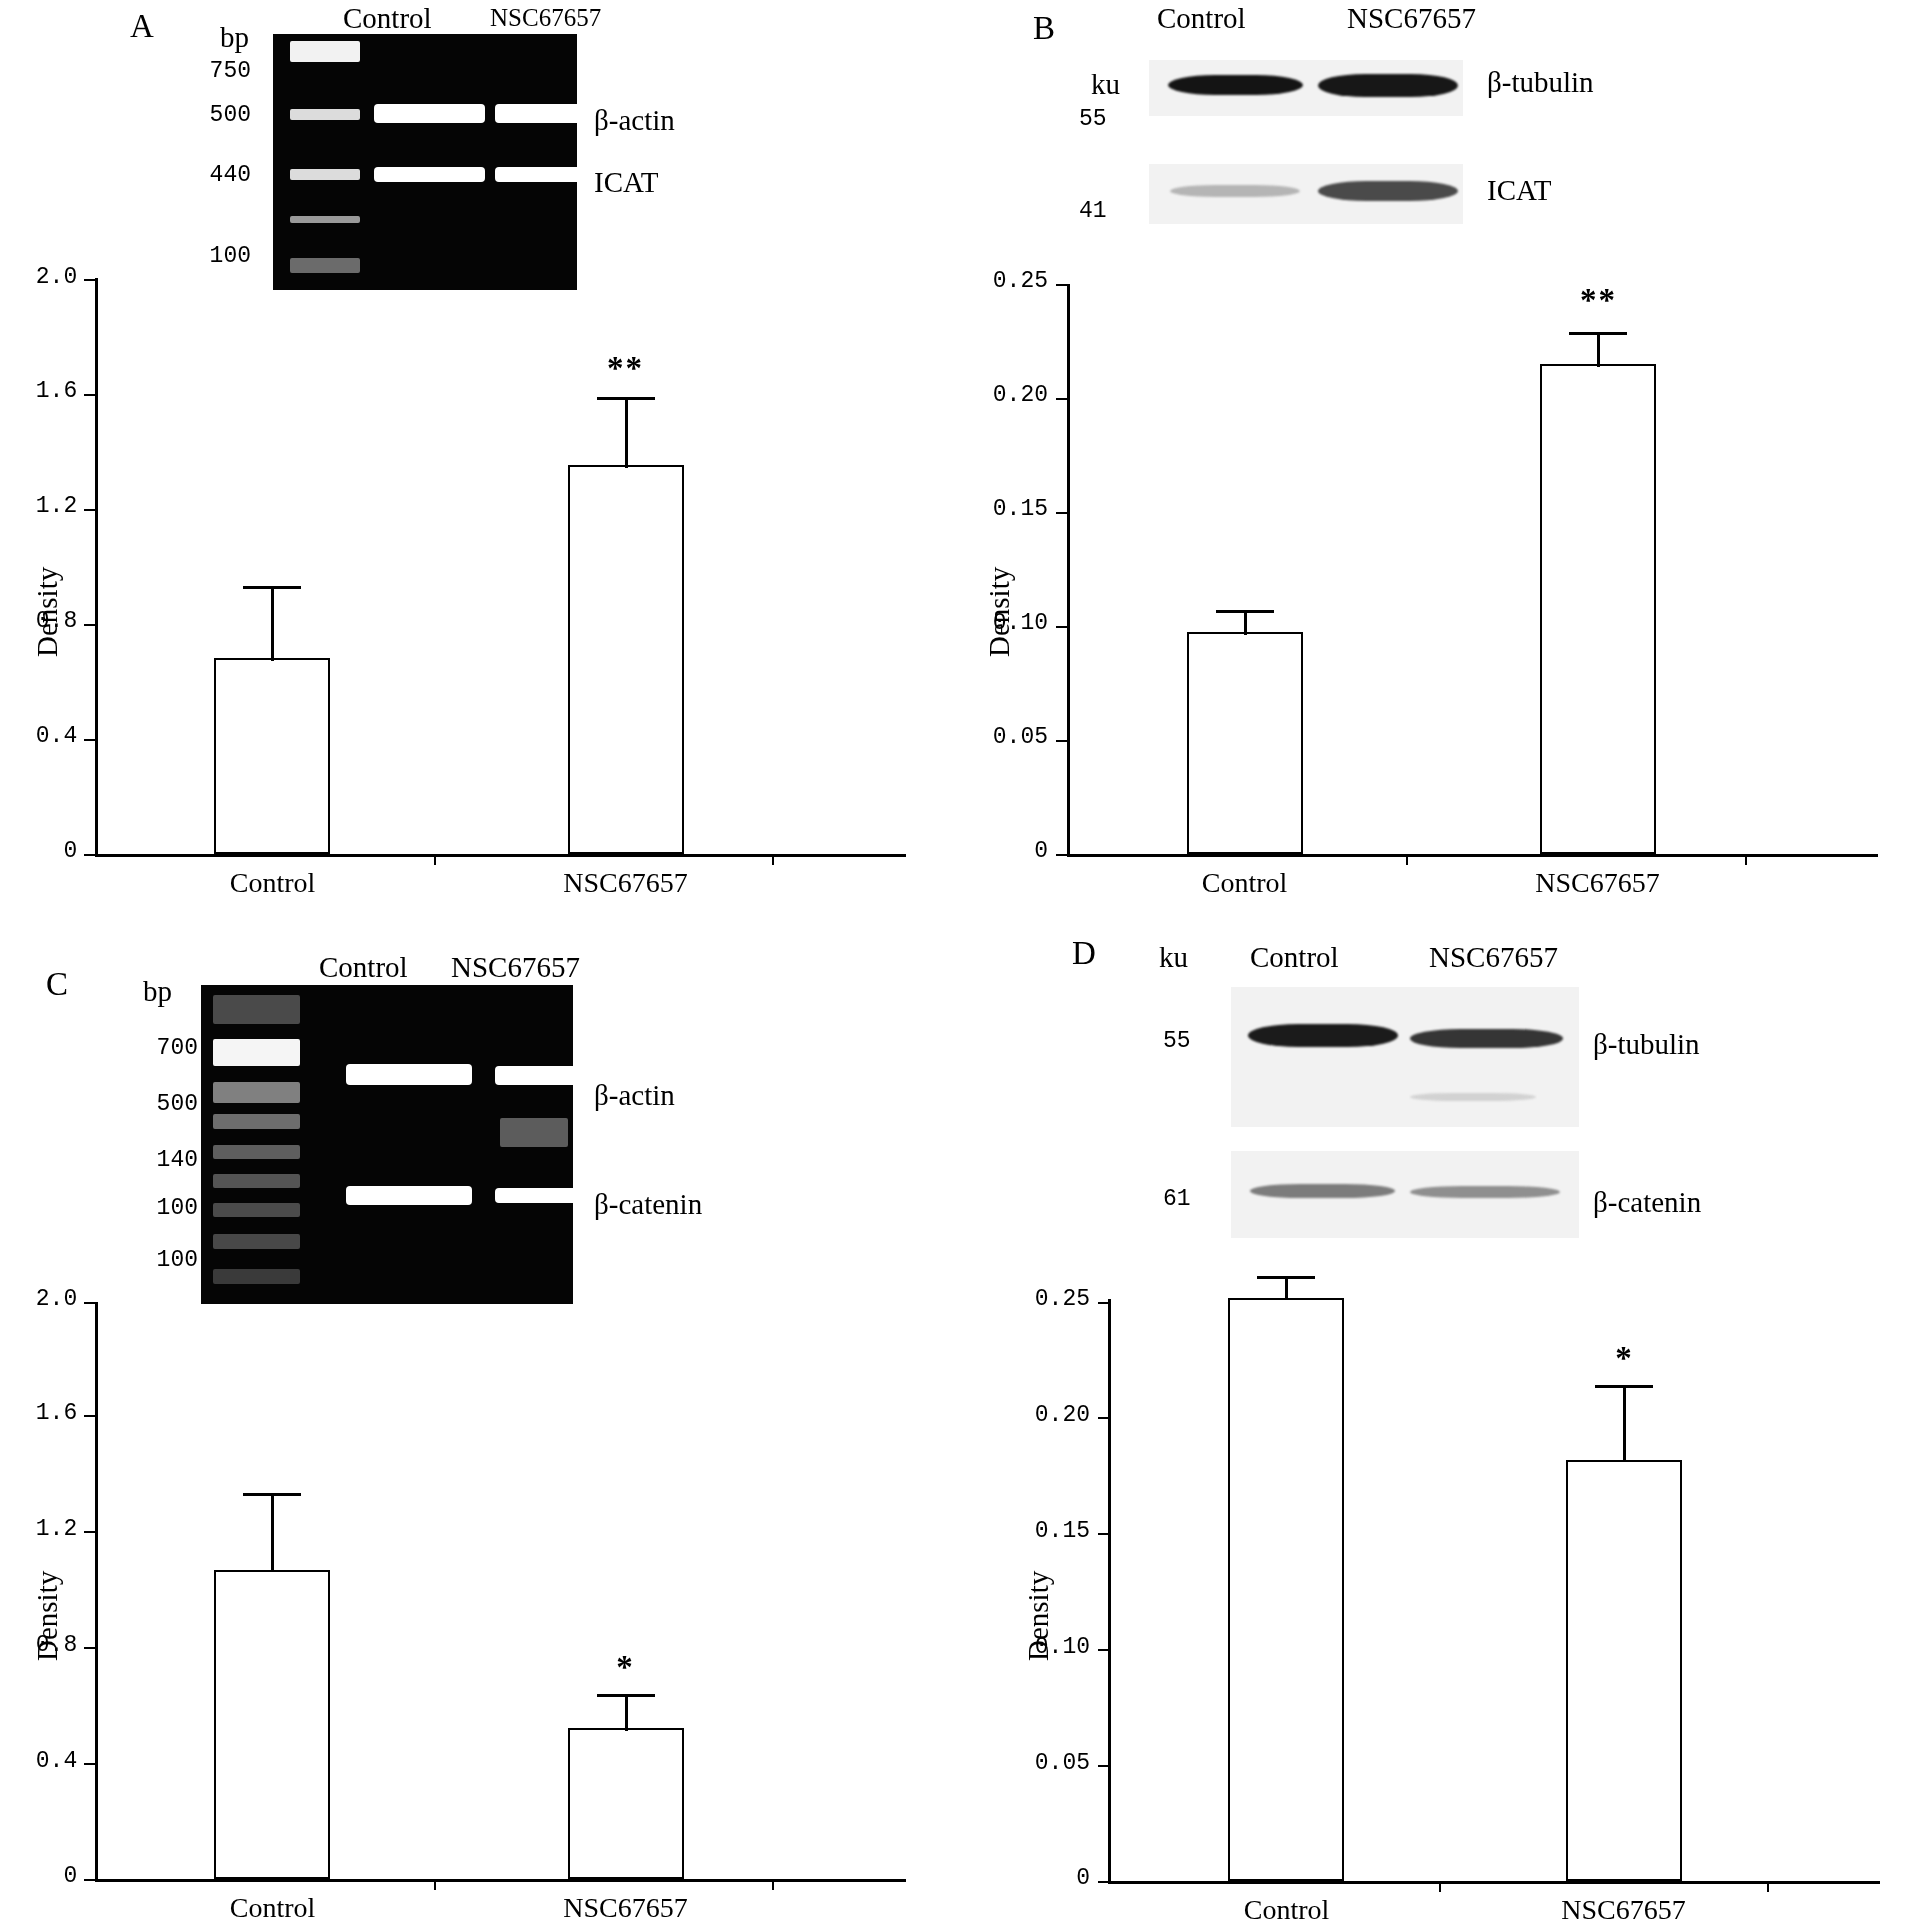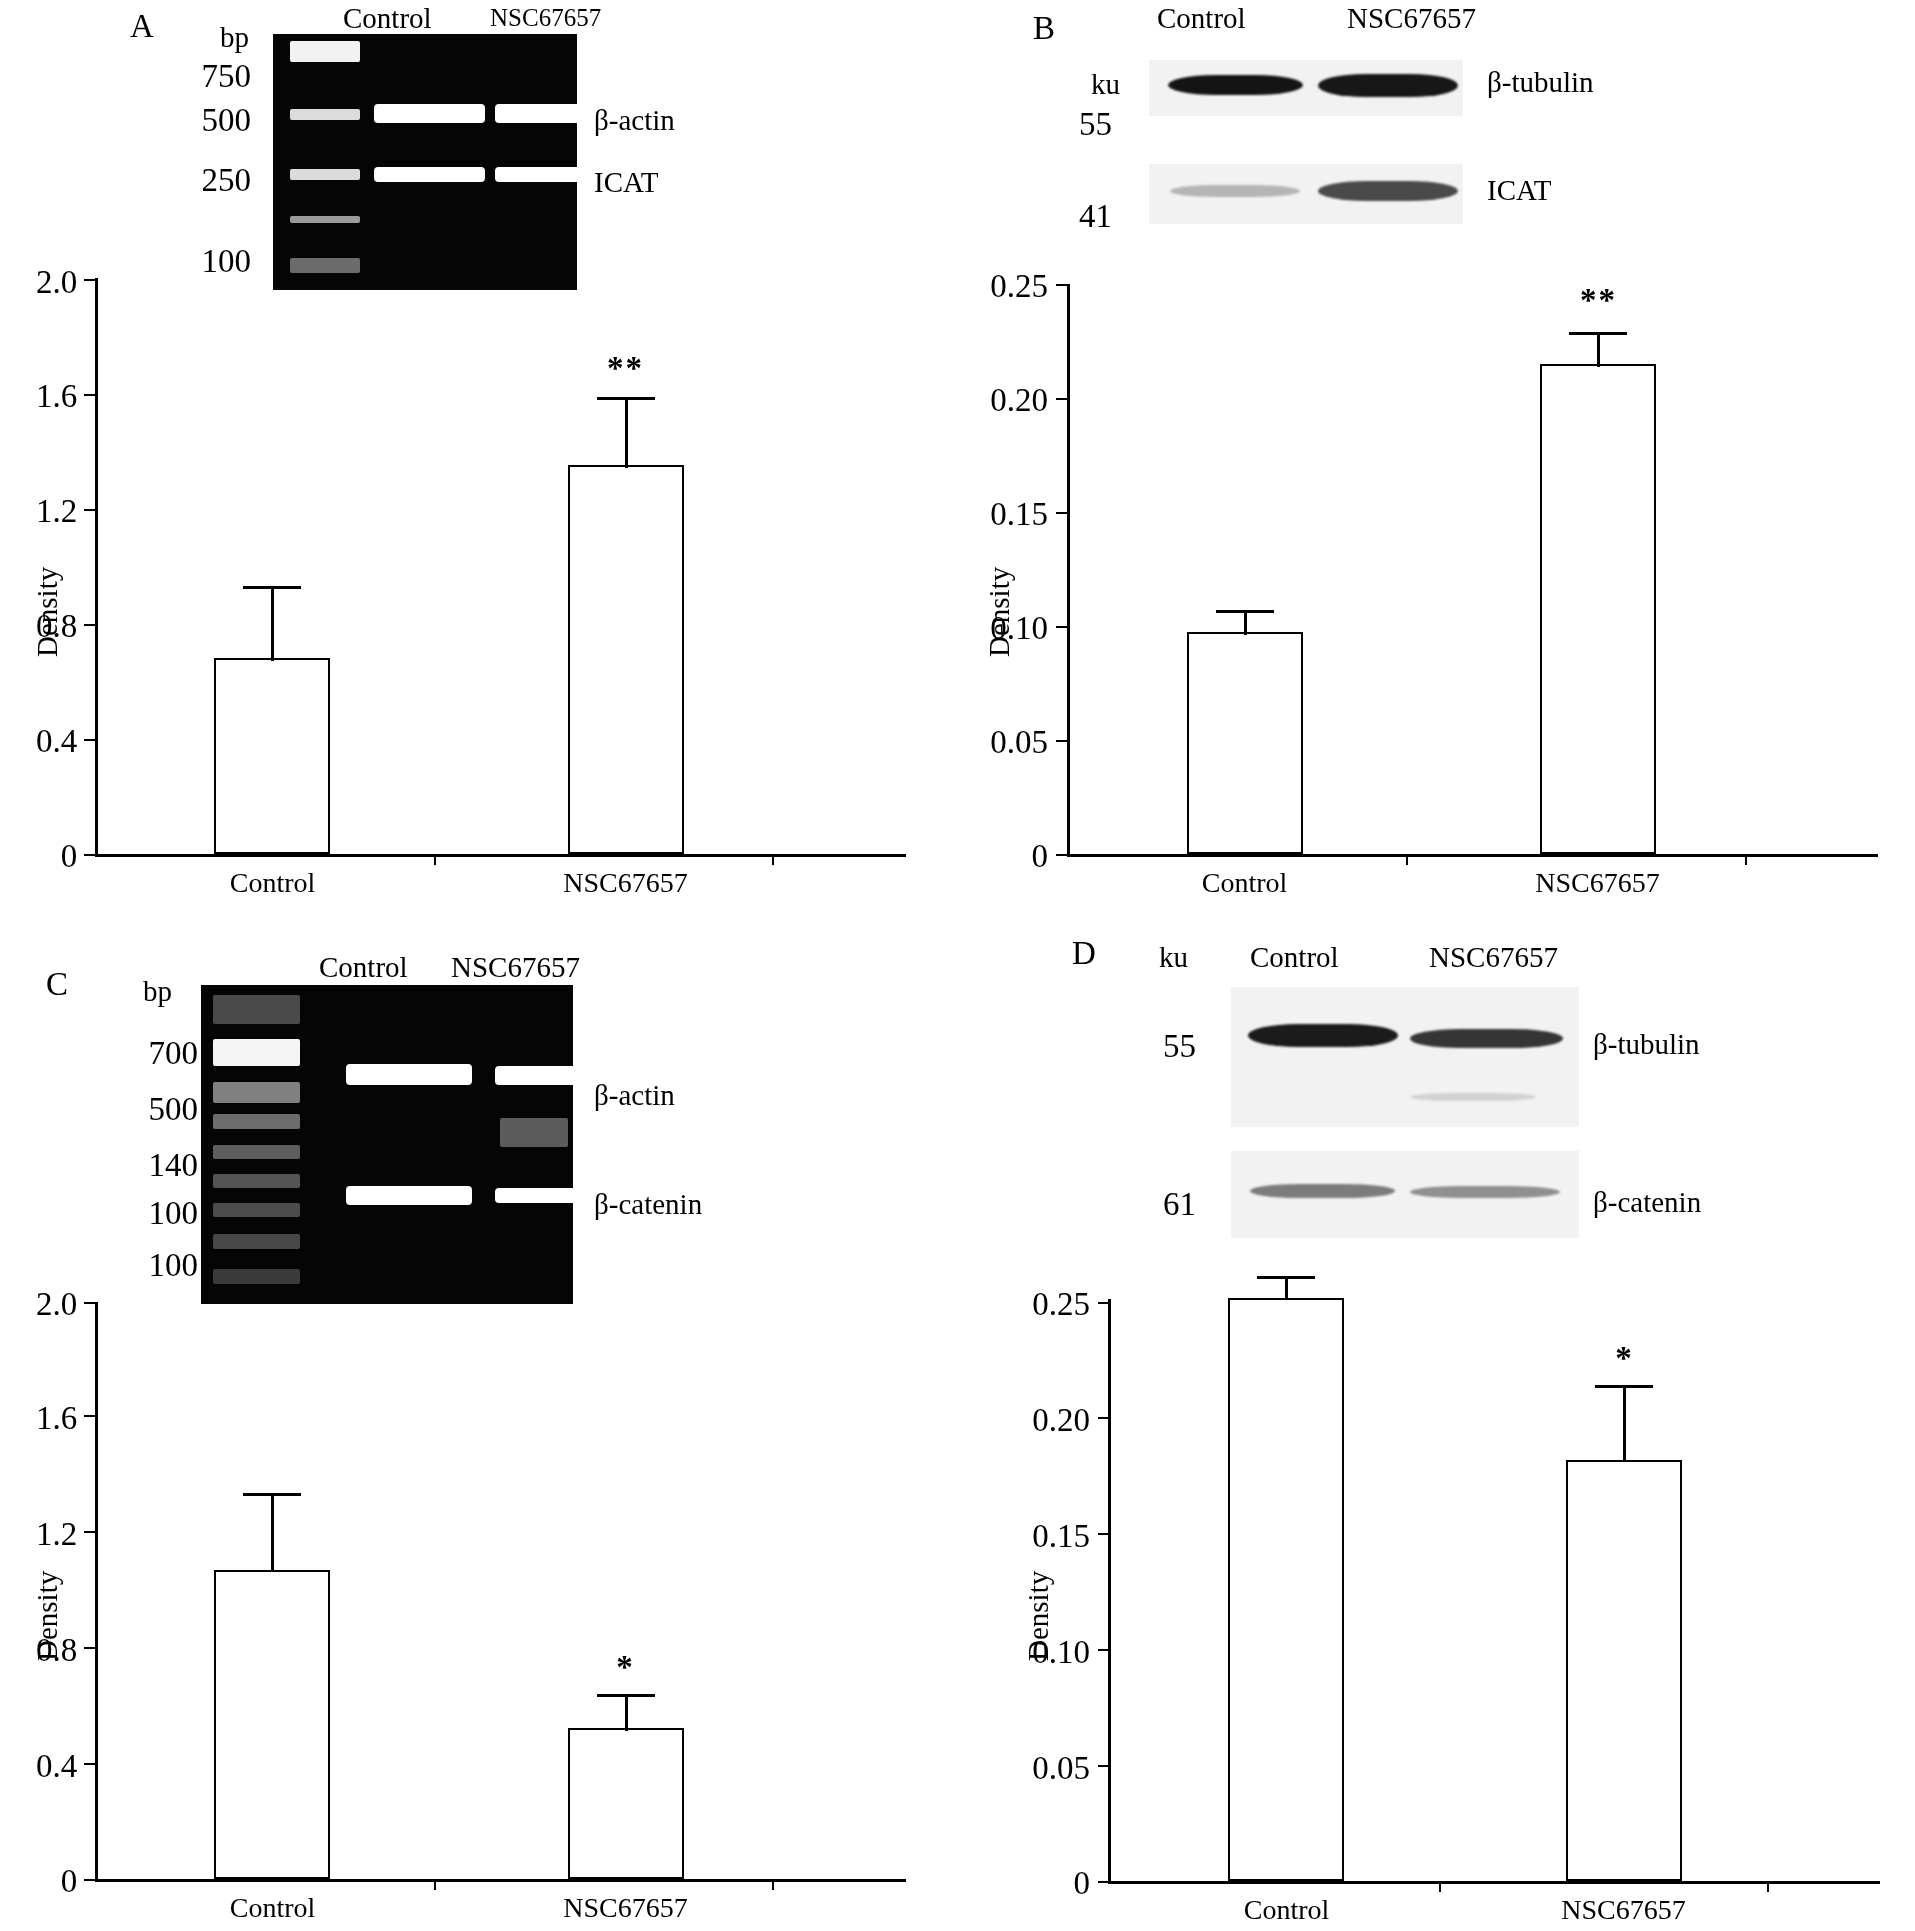--- a/index.html
+++ b/index.html
@@ -69,23 +69,23 @@
     width: 10.6px;
   }
   .tick-x {
     position: absolute;
     background: #000000;
     width: 1.9px;
     height: 10.6px;
   }
   .ticklabel {
     position: absolute;
-    font-size: 33px;
+    font-size: 23px;
     text-align: right;
-    font-family: Liberation Serif, serif;
+    font-family: Liberation Mono, monospace;
   }
   .xticklabel {
     position: absolute;
     font-size: 28px;
     text-align: center;
     font-family: "Liberation Serif", serif;
   }
   .ylabel {
     position: absolute;
     font-size: 29px;
@@ -125,21 +125,21 @@
 <div class="panel">
 
   <div class="panel-letter" style="left:130px; top:7.7px;">A</div>
 
   <div class="lbl" style="left:220px; top:21px;">bp</div>
   <div class="lbl" style="left:343px; top:1.9px;">Control</div>
   <div class="lbl lbl-sm" style="left:490px; top:3.9px;">NSC67657</div>
 
   <div class="ticklabel" style="left:193px; top:58px; width:58px;">750</div>
   <div class="ticklabel" style="left:193px; top:102px; width:58px;">500</div>
-  <div class="ticklabel" style="left:193px; top:162px; width:58px;">250</div>
+  <div class="ticklabel" style="left:193px; top:162px; width:58px;">440</div>
   <div class="ticklabel" style="left:193px; top:243px; width:58px;">100</div>
 
   <div class="gel" style="left:273px; top:34px; width:304px; height:256px;">
     <div class="ladder-band" style="left:17.4px; top:6.8px; width:70px; height:21px; background:#f2f2f2;"></div>
     <div class="ladder-band" style="left:17.4px; top:75px; width:70px; height:10.6px; background:#dcdcdc;"></div>
     <div class="ladder-band" style="left:17.4px; top:135px; width:70px; height:10.6px; background:#dcdcdc;"></div>
     <div class="ladder-band" style="left:17.4px; top:182px; width:70px; height:6.8px; background:#9a9a9a;"></div>
     <div class="ladder-band" style="left:17.4px; top:224px; width:70px; height:15.4px; background:#6b6b6b;"></div>
     <div class="band" style="left:101px; top:70px; width:111px; height:19.3px;"></div>
     <div class="band" style="left:222px; top:70px; width:108px; height:19.3px;"></div>

